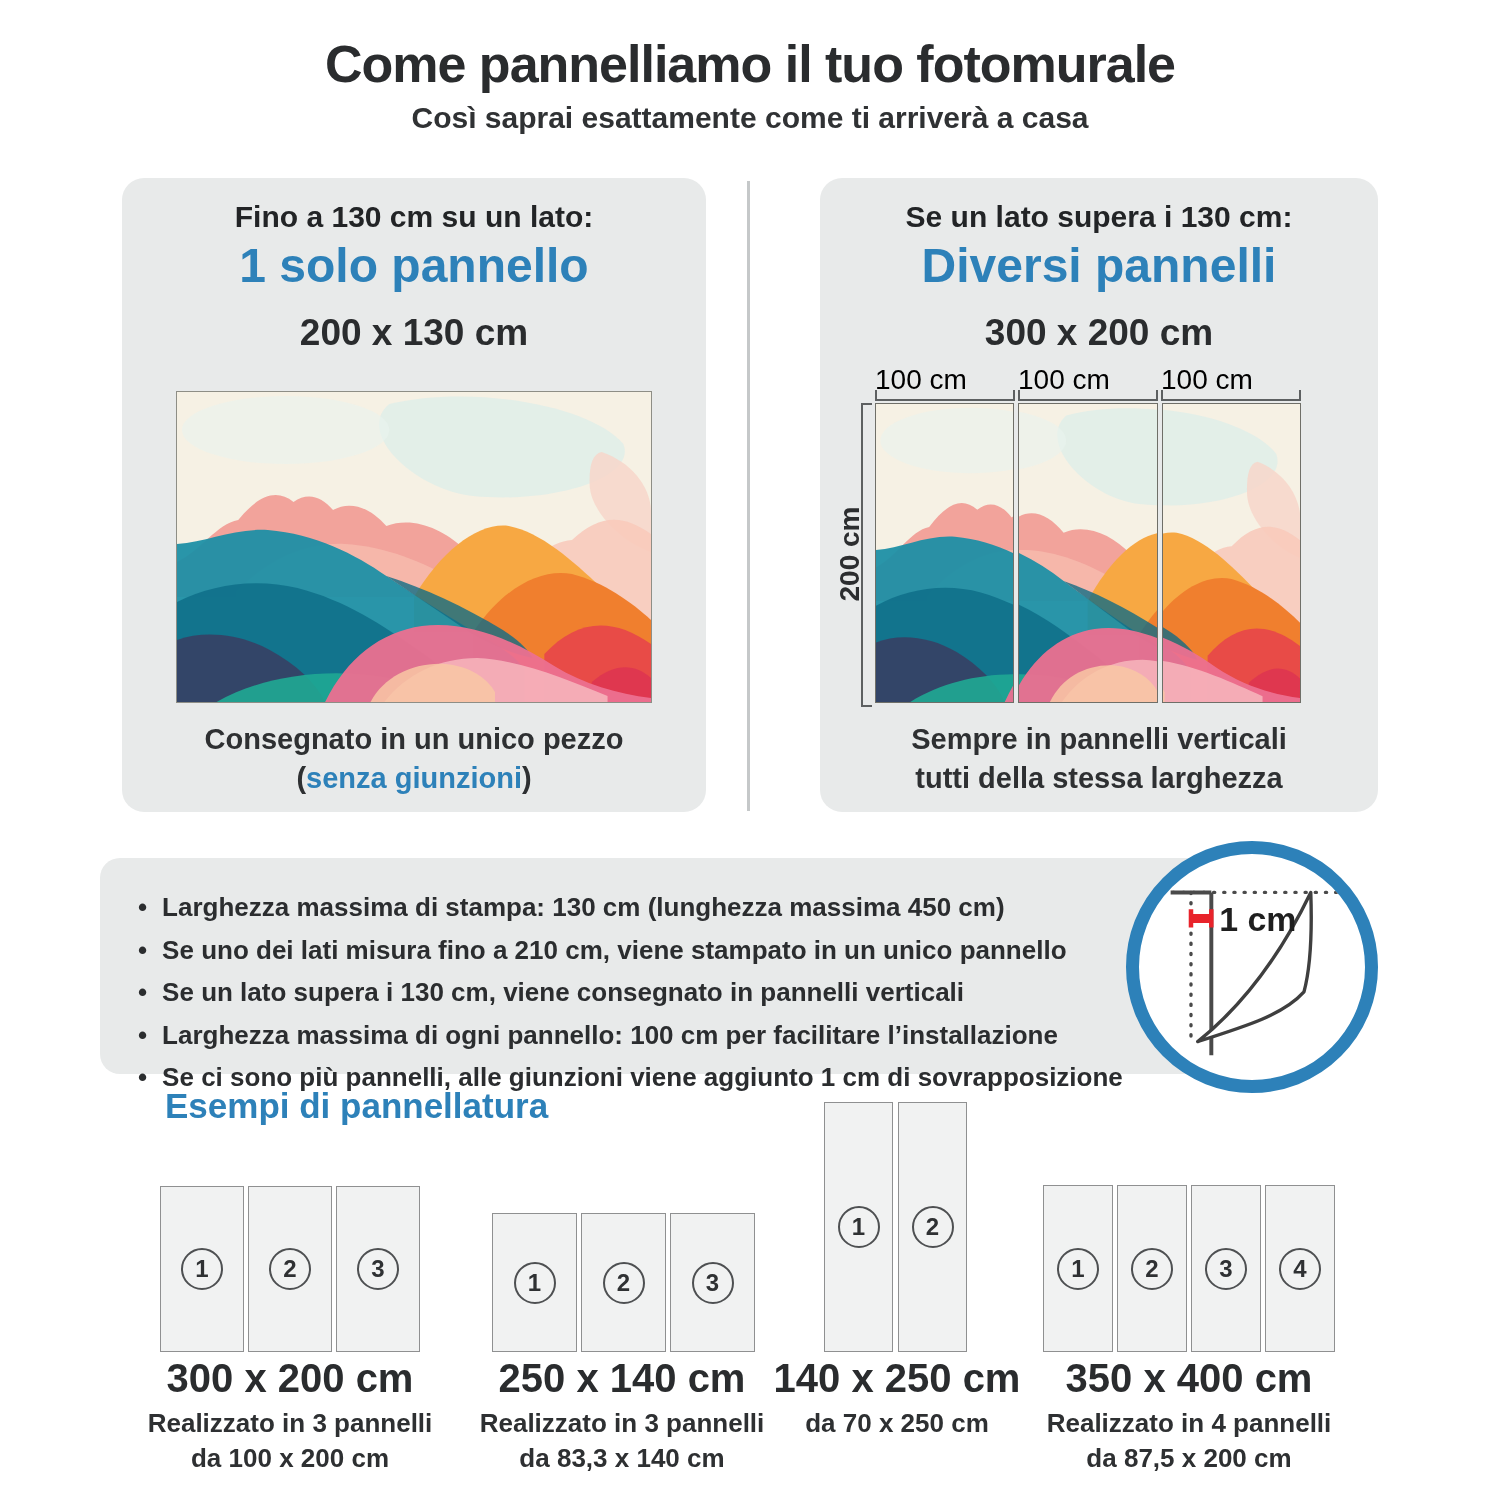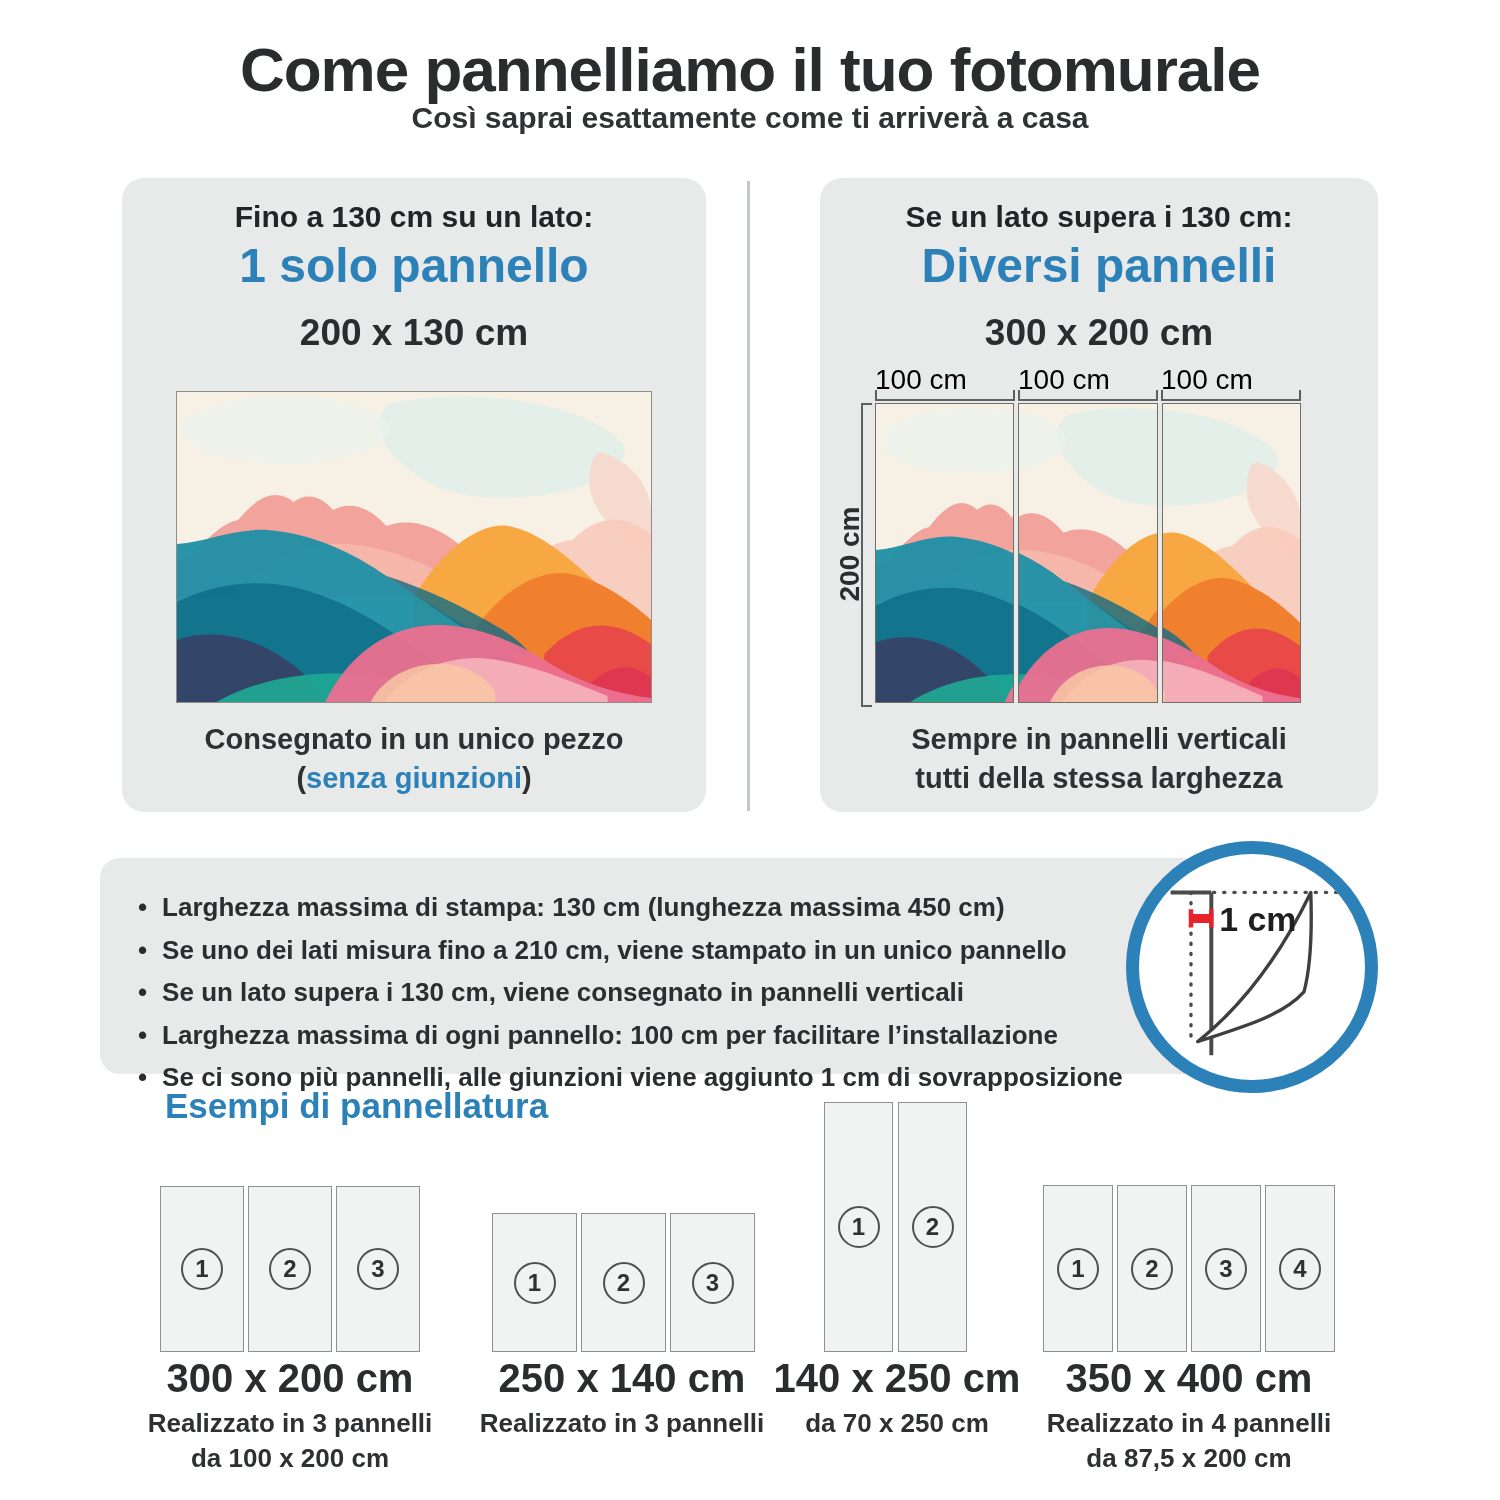--- a/index.html
+++ b/index.html
@@ -3,21 +3,21 @@
 <meta charset="utf-8">
 <style>
   html,body{margin:0;padding:0;}
   body{
     width:1500px;height:1500px;position:relative;background:#ffffff;
     font-family:"Liberation Sans", sans-serif;color:#2b2d2f;overflow:hidden;
   }
   .abs{position:absolute;}
   .ctr{text-align:center;}
 
-  .page-title{left:0;top:34px;width:1500px;font-size:62px;font-weight:800;letter-spacing:-1px;color:#2a2c2e;}
+  .page-title{left:0;top:34px;width:1500px;font-size:52px;font-weight:800;letter-spacing:-1px;color:#2a2c2e;}
   .page-subtitle{left:0;top:101px;width:1500px;font-size:30px;font-weight:700;color:#303234;text-align:center;}
 
   .card{background:#e8eaea;border-radius:22px;}
   .card-left{left:122px;top:178px;width:584px;height:634px;}
   .card-right{left:820px;top:178px;width:558px;height:634px;}
   .vdivider{left:747px;top:181px;width:3px;height:630px;background:#c5c8c9;}
 
   .cond{left:0;top:22px;width:100%;font-size:30px;font-weight:800;color:#222426;}
   .headline{left:0;top:60px;width:100%;font-size:48px;font-weight:800;color:#2d81b9;}
   .size-label{left:0;top:134px;width:100%;font-size:37px;font-weight:800;color:#2a2c2e;}
@@ -188,20 +188,21 @@
   <div class="ex-panel" style="width:85px;height:139px;">
       <span class="numcirc">2</span>
     </div>
   <div class="ex-panel" style="width:85px;height:139px;">
       <span class="numcirc">3</span>
     </div>
 </div>
 <div class="ex-size" style="left:462px;width:320px;">250 x 140 cm</div>
 <div class="ex-caption" style="left:462px;width:320px;">
   <div>Realizzato in 3 pannelli</div>
+  <div>da 83,3 x 140 cm</div>
 </div>
 
 <div class="ex-panels" style="left:824px;top:1102px;gap:5px;">
   <div class="ex-panel" style="width:69px;height:250px;">
       <span class="numcirc">1</span>
     </div>
   <div class="ex-panel" style="width:69px;height:250px;">
       <span class="numcirc">2</span>
     </div>
 </div>

